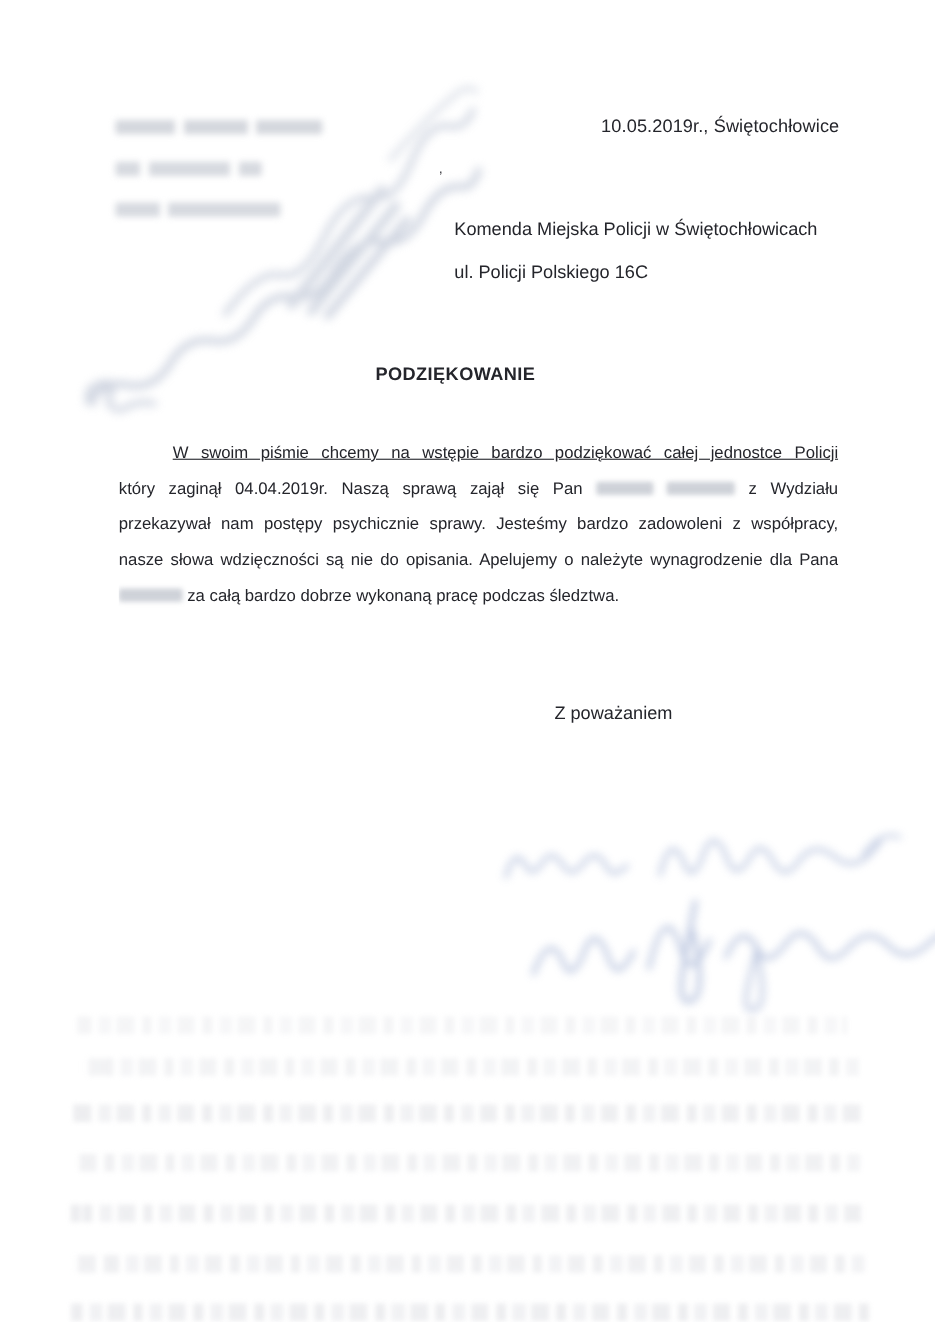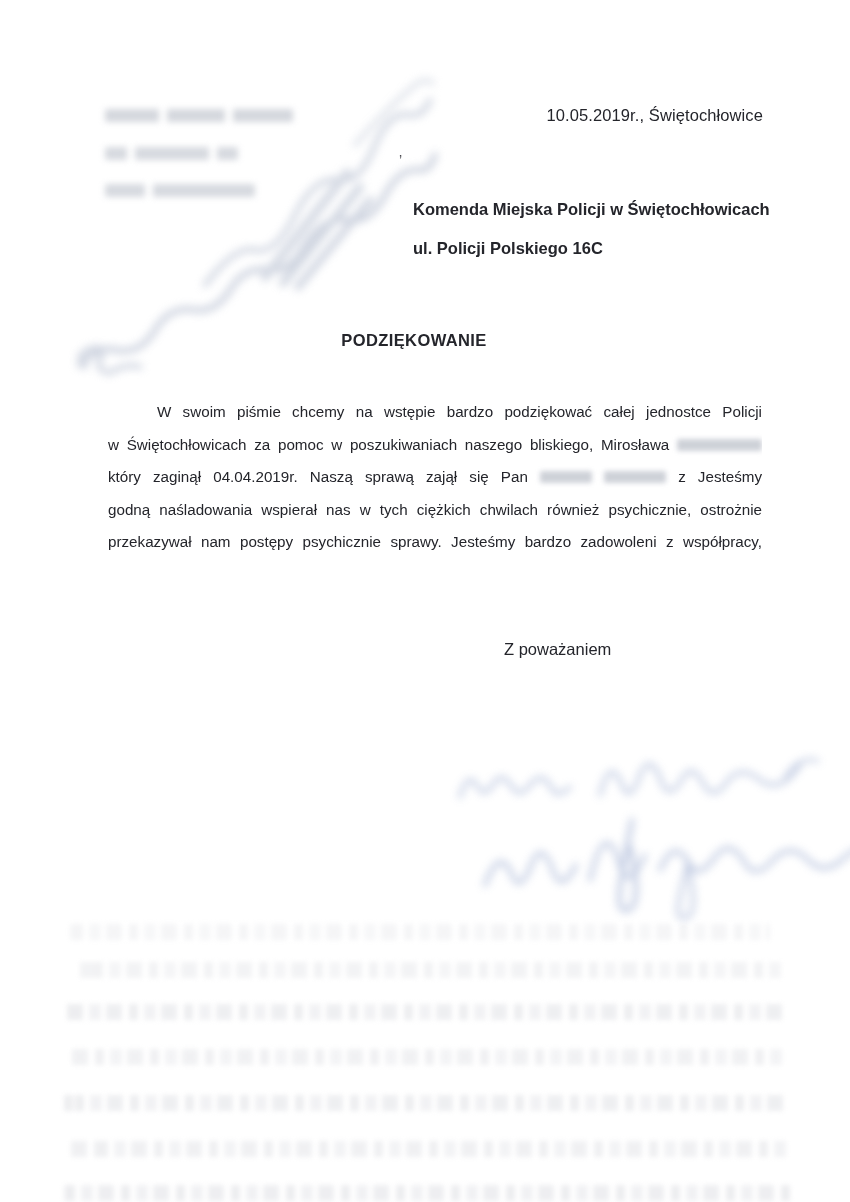--- a/index.html
+++ b/index.html
@@ -17,29 +17,29 @@
   .sr1{top:109px;width:188px;background:linear-gradient(90deg,#c6cad2 0 54px,transparent 54px 62px,#c6cad2 62px 120px,transparent 120px 128px,#c6cad2 128px 188px);}
   .sr2{top:147px;width:133px;background:linear-gradient(90deg,#c9cdd5 0 22px,transparent 22px 30px,#c9cdd5 30px 104px,transparent 104px 112px,#c9cdd5 112px 133px);}
   .sr3{top:184px;width:150px;background:linear-gradient(90deg,#c9cdd5 0 40px,transparent 40px 48px,#c9cdd5 48px 150px);}
   
   .scribble{position:absolute;left:55px;top:55px;filter:blur(4.5px);opacity:.7;}
   
   .stray{position:absolute;left:399px;top:152px;font-size:14px;color:#4a4a50;}
   
   .dateline{position:absolute;top:106px;right:87px;font-size:16.5px;letter-spacing:.1px;}
   
-  .recipient{position:absolute;left:413px;top:197px;font-weight:700;font-size:16.5px;}
+  .recipient{position:absolute;left:413px;top:197px;font-weight:400;font-size:16.5px;}
   .recipient div{height:38.5px;line-height:24px;}
   
   .title{position:absolute;left:0;top:331px;width:850px;text-align:center;font-weight:700;font-size:16.5px;letter-spacing:.4px;transform:translateX(-11px);}
   
   .body{position:absolute;left:108px;top:396px;width:654px;font-size:15.2px;}
   .bline{height:32.6px;line-height:32.6px;overflow:hidden;text-align:justify;}
   .bline::after{content:"";display:inline-block;width:100%;height:0;}
-  .bline.first{text-indent:49px;}
+  .bline.first{text-indent:49px;text-decoration:underline;}
   .bline.last{text-align:left;}
   .bline.last::after{content:none;}
   .redact{display:inline-block;height:12px;border-radius:2px;background:#c6cad2;filter:blur(2.5px);opacity:.85;vertical-align:-1px;}
   .rw85{width:85px;} .rw52{width:52px;} .rw62{width:62px;} .rw58{width:58px;}
   
   .closing{position:absolute;left:504px;top:640px;font-size:16.5px;}
   
   .signature{position:absolute;left:430px;top:735px;filter:blur(4px);opacity:.8;}
   
   .bleed{position:absolute;height:16px;filter:blur(2.5px);
@@ -81,24 +81,24 @@
 
   <div class="recipient">
     <div>Komenda Miejska Policji w Świętochłowicach</div>
     <div>ul. Policji Polskiego 16C</div>
   </div>
 
   <div class="title">PODZIĘKOWANIE</div>
 
   <div class="body">
     <div class="bline first">W swoim piśmie chcemy na wstępie bardzo podziękować całej jednostce Policji</div>
-    <div class="bline"><span>w Świętochłowicach za pomoc w poszukiwaniach naszego bliskiego, Mirosława</span> <span class="redact rw85"></span></div>
-    <div class="bline"><span>który zaginął 04.04.2019r. Naszą sprawą zajął się Pan</span> <span class="redact rw52"></span> <span class="redact rw62"></span> <span>z Jesteśmy</span></div>
-    <div class="bline">godną naśladowania wspierał nas w tych ciężkich chwilach również psychicznie, ostrożnie</div>
+    <div class="bline"><span>który zaginął 04.04.2019r. Naszą sprawą zajął się Pan</span> <span class="redact rw52"></span> <span class="redact rw62"></span> <span>z Wydziału</span></div>
     <div class="bline">przekazywał nam postępy psychicznie sprawy. Jesteśmy bardzo zadowoleni z współpracy,</div>
+    <div class="bline">nasze słowa wdzięczności są nie do opisania. Apelujemy o należyte wynagrodzenie dla Pana</div>
+    <div class="bline last"><span class="redact rw58"></span> <span>za całą bardzo dobrze wykonaną pracę podczas śledztwa.</span></div>
   </div>
 
   <div class="closing">Z poważaniem</div>
 
   <svg class="signature" width="510" height="190" viewBox="0 0 510 190">
     <g fill="none" stroke="#aebbd9" stroke-linecap="round">
       <path stroke-width="3.5" d="M30,62 Q38,34 48,52 Q54,64 64,48 Q72,36 82,52 Q90,64 100,50 Q112,34 122,54 Q128,64 140,52"></path>
       <path stroke-width="3.5" d="M170,60 Q180,20 192,50 Q200,70 210,40 Q220,15 232,48 Q240,66 252,44 Q262,26 274,50 Q284,66 296,48 Q310,28 330,45 Q350,60 370,30"></path>
       <path stroke-width="3" d="M355,42 Q370,20 388,26"></path>
       <path stroke-width="4" d="M55,150 Q70,110 82,140 Q90,160 102,128 Q112,104 124,138 Q132,158 146,130"></path>

